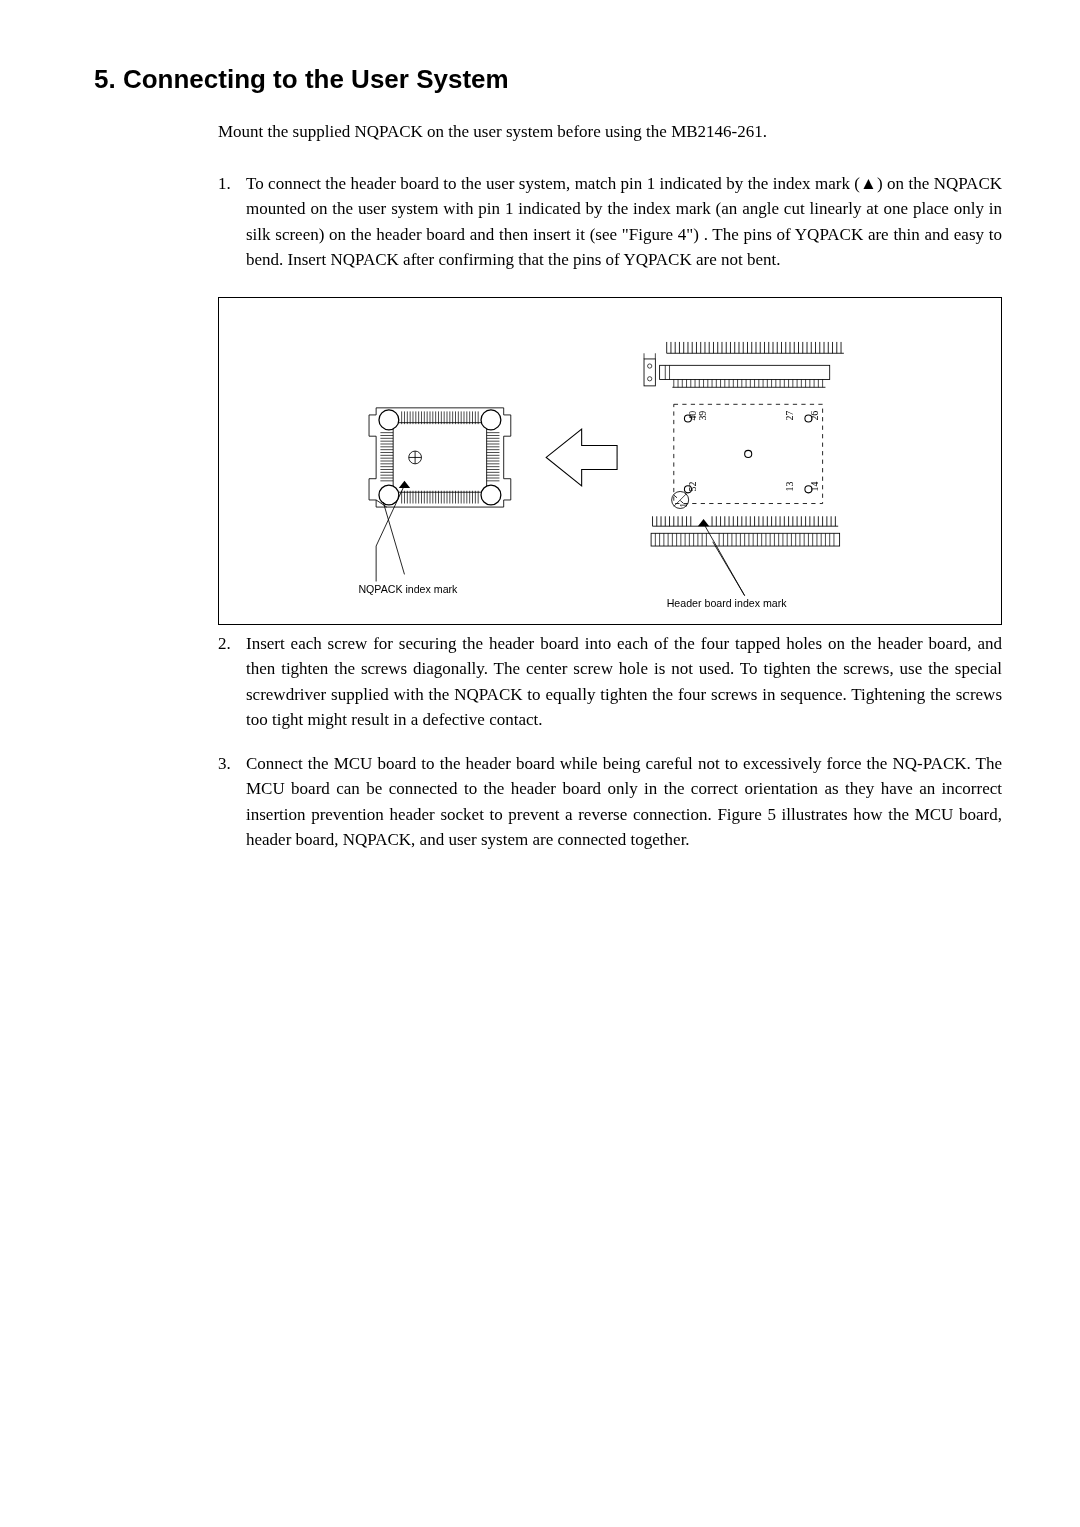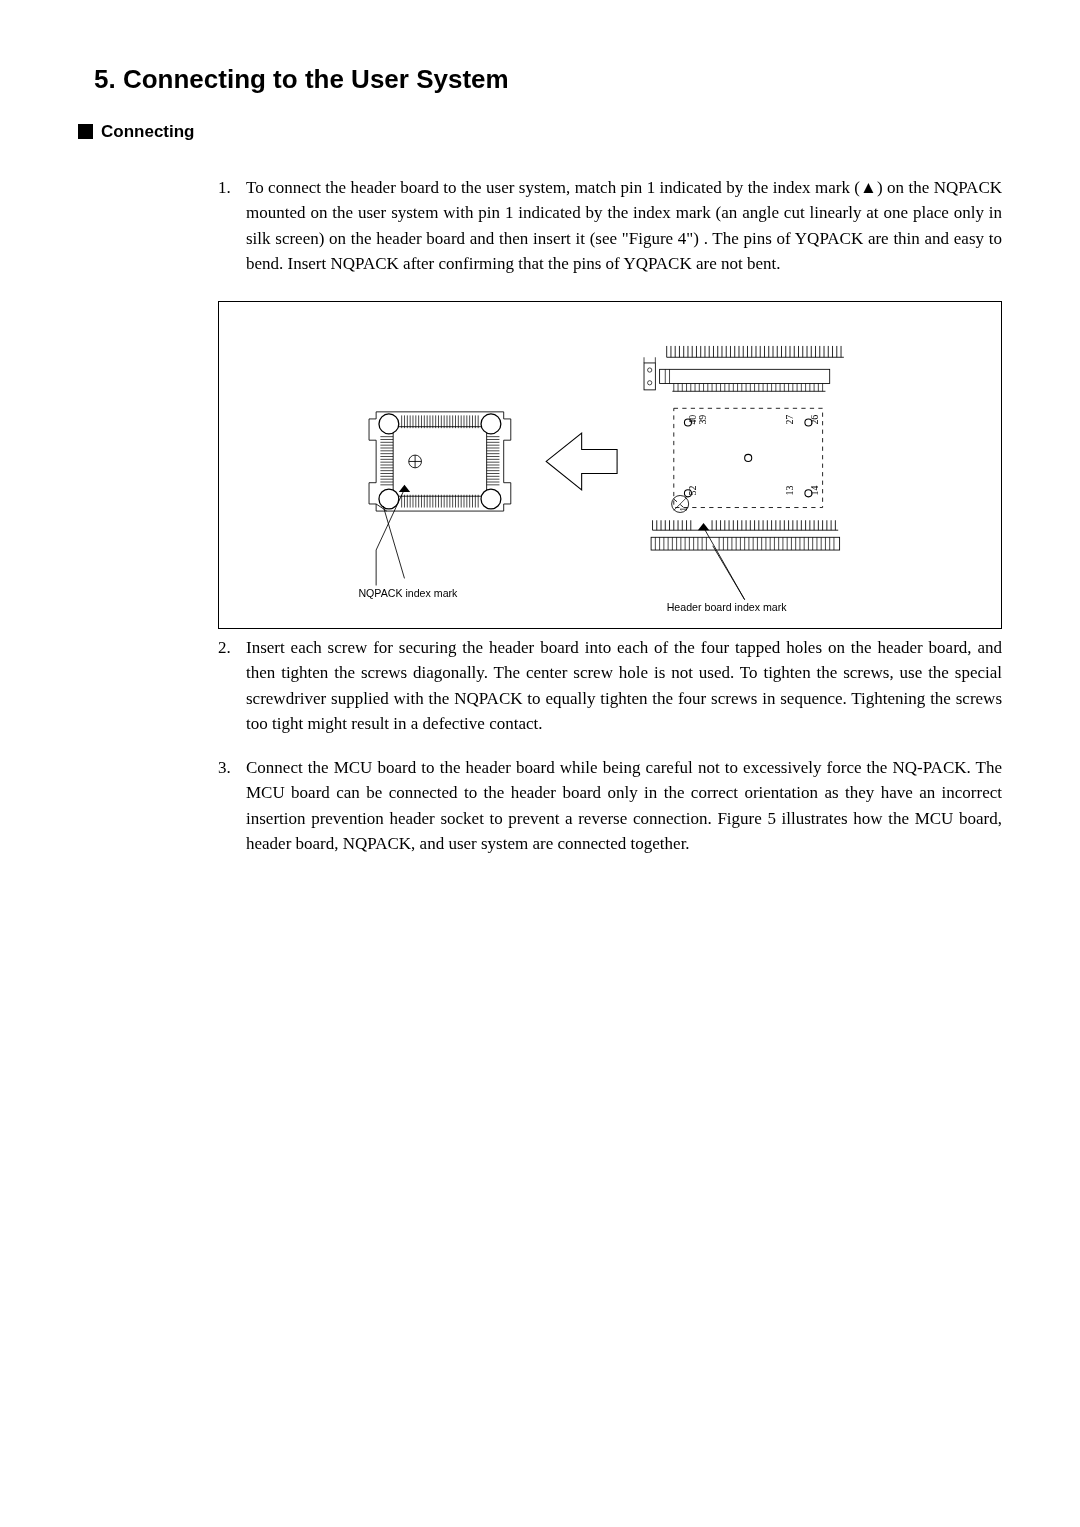--- a/index.html
+++ b/index.html
@@ -78,24 +78,22 @@
     min-height: 1527px;
     box-sizing: border-box;
   }
 </style>
 </head>
 <body>
 <div class="page">
 
 <h2>5. Connecting to the User System</h2>
 
-<div class="subheading">
-  <span class="square-bullet"></span><span>Connecting</span>
-</div>
-
+
+<p class="intro">Mount the supplied NQPACK on the user system before using the MB2146-261.</p>
 
 <ol class="body-list">
   <li>
     <span class="num">1.</span>
     <span class="txt">To connect the header board to the user system, match pin 1 indicated by the index mark (▲) on the NQPACK mounted on the user system with pin 1 indicated by the index mark (an angle cut linearly at one place only in silk screen) on the header board and then insert it (see "Figure 4") . The pins of YQPACK are thin and easy to bend. Insert NQPACK after confirming that the pins of YQPACK are not bent.</span>
   </li>
 </ol>
 
 <div class="figure-box">
   <svg class="figure-svg" viewBox="0 0 780 460">

